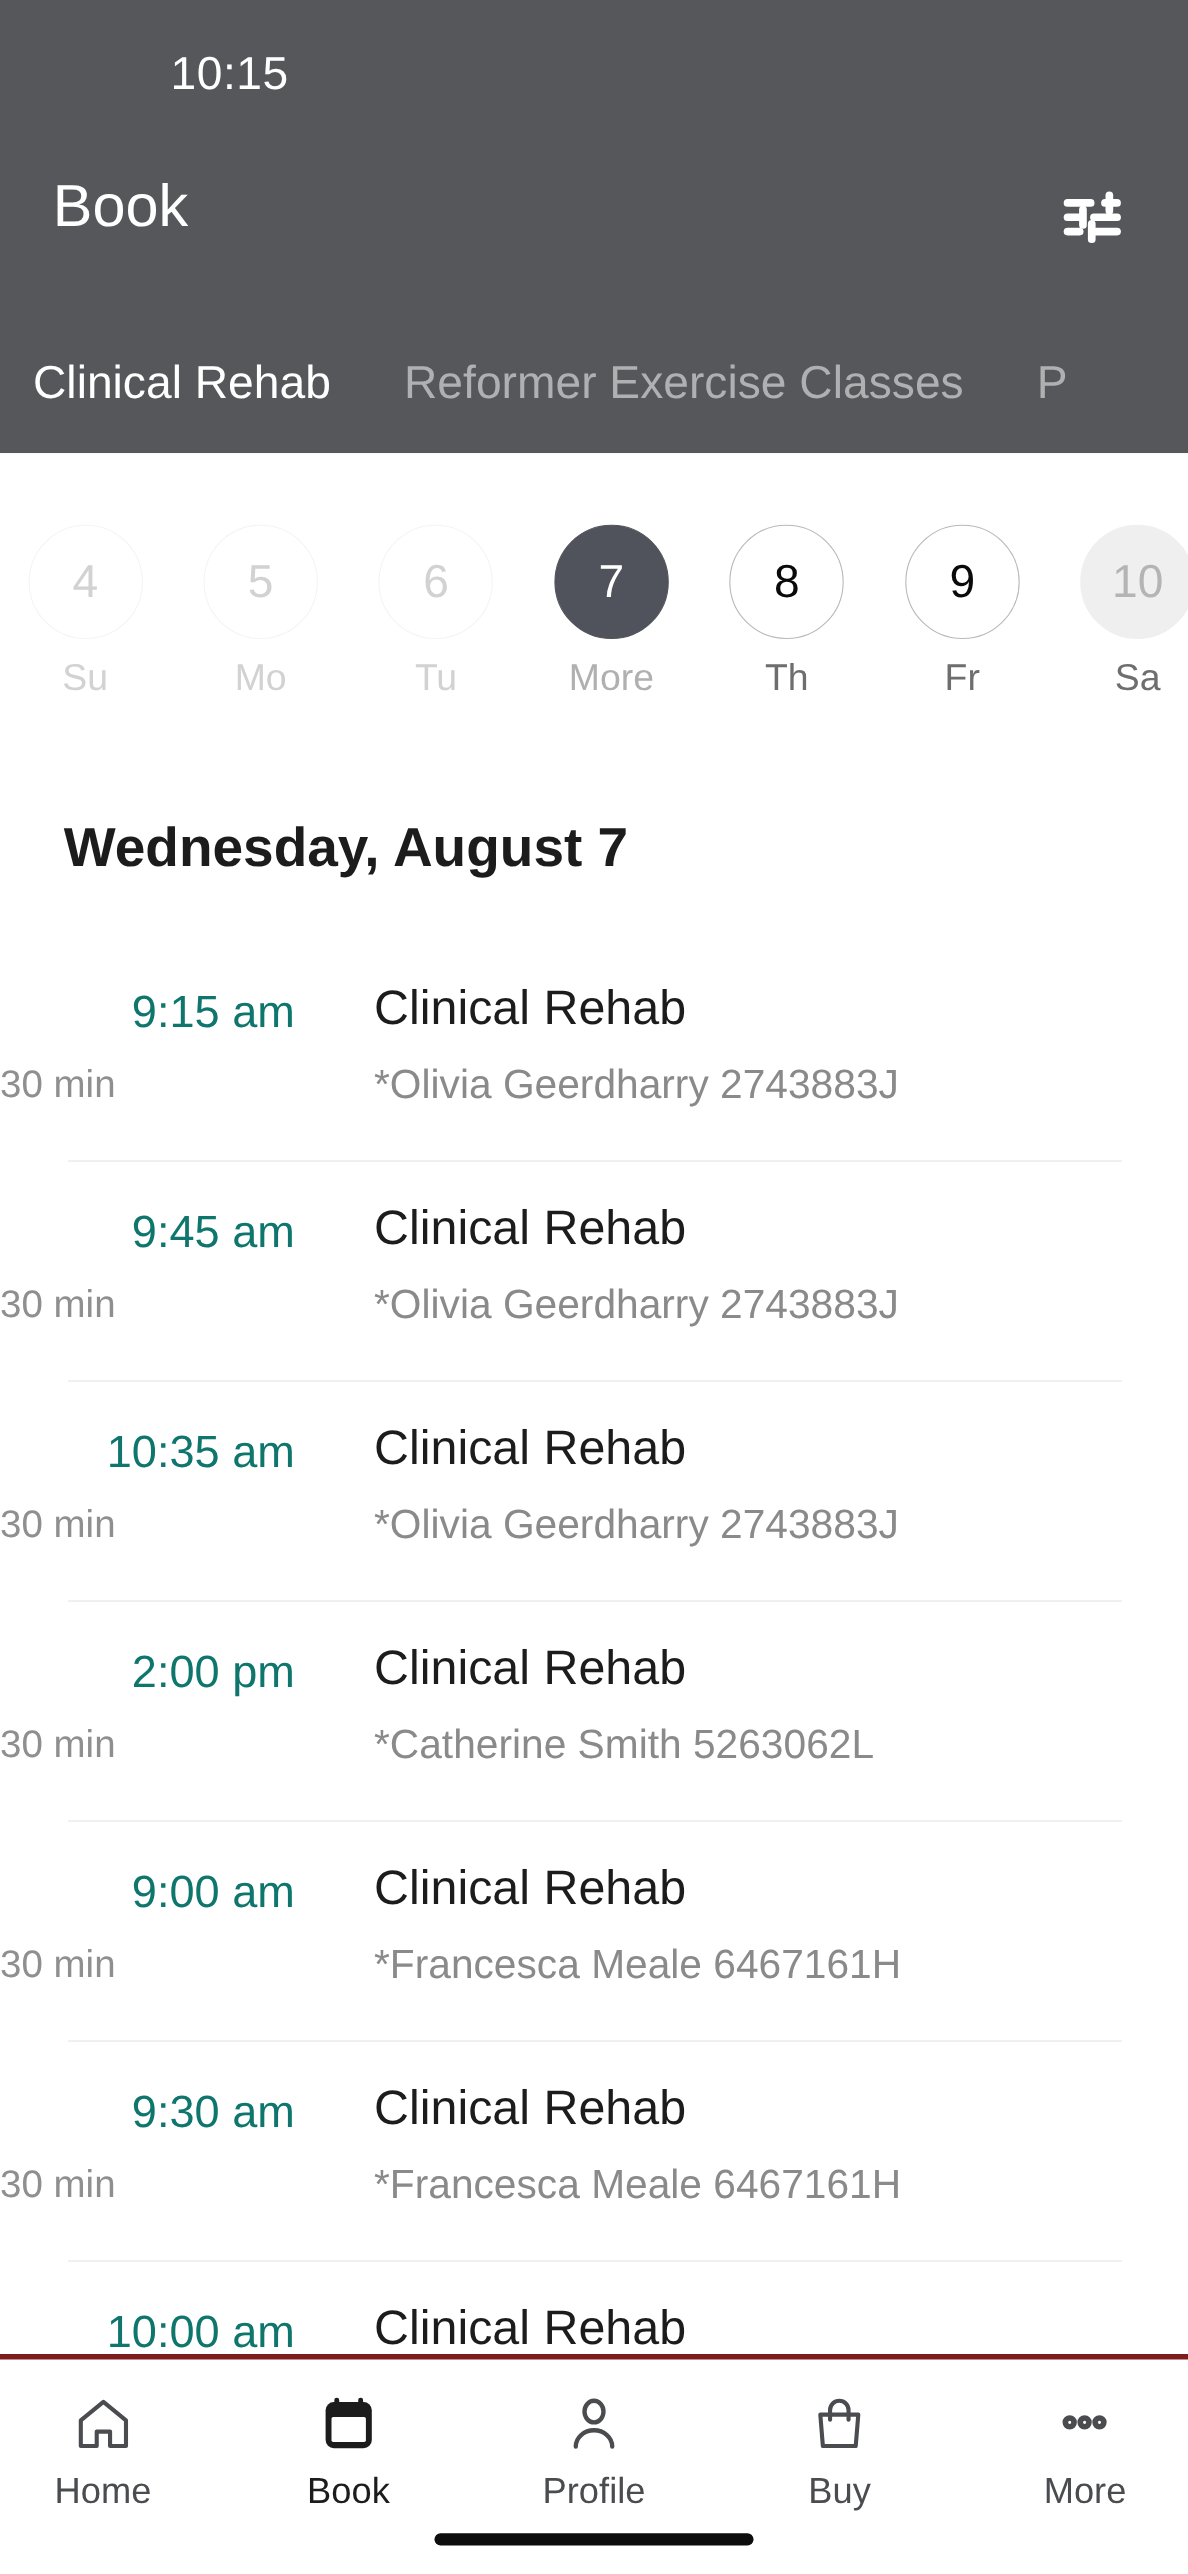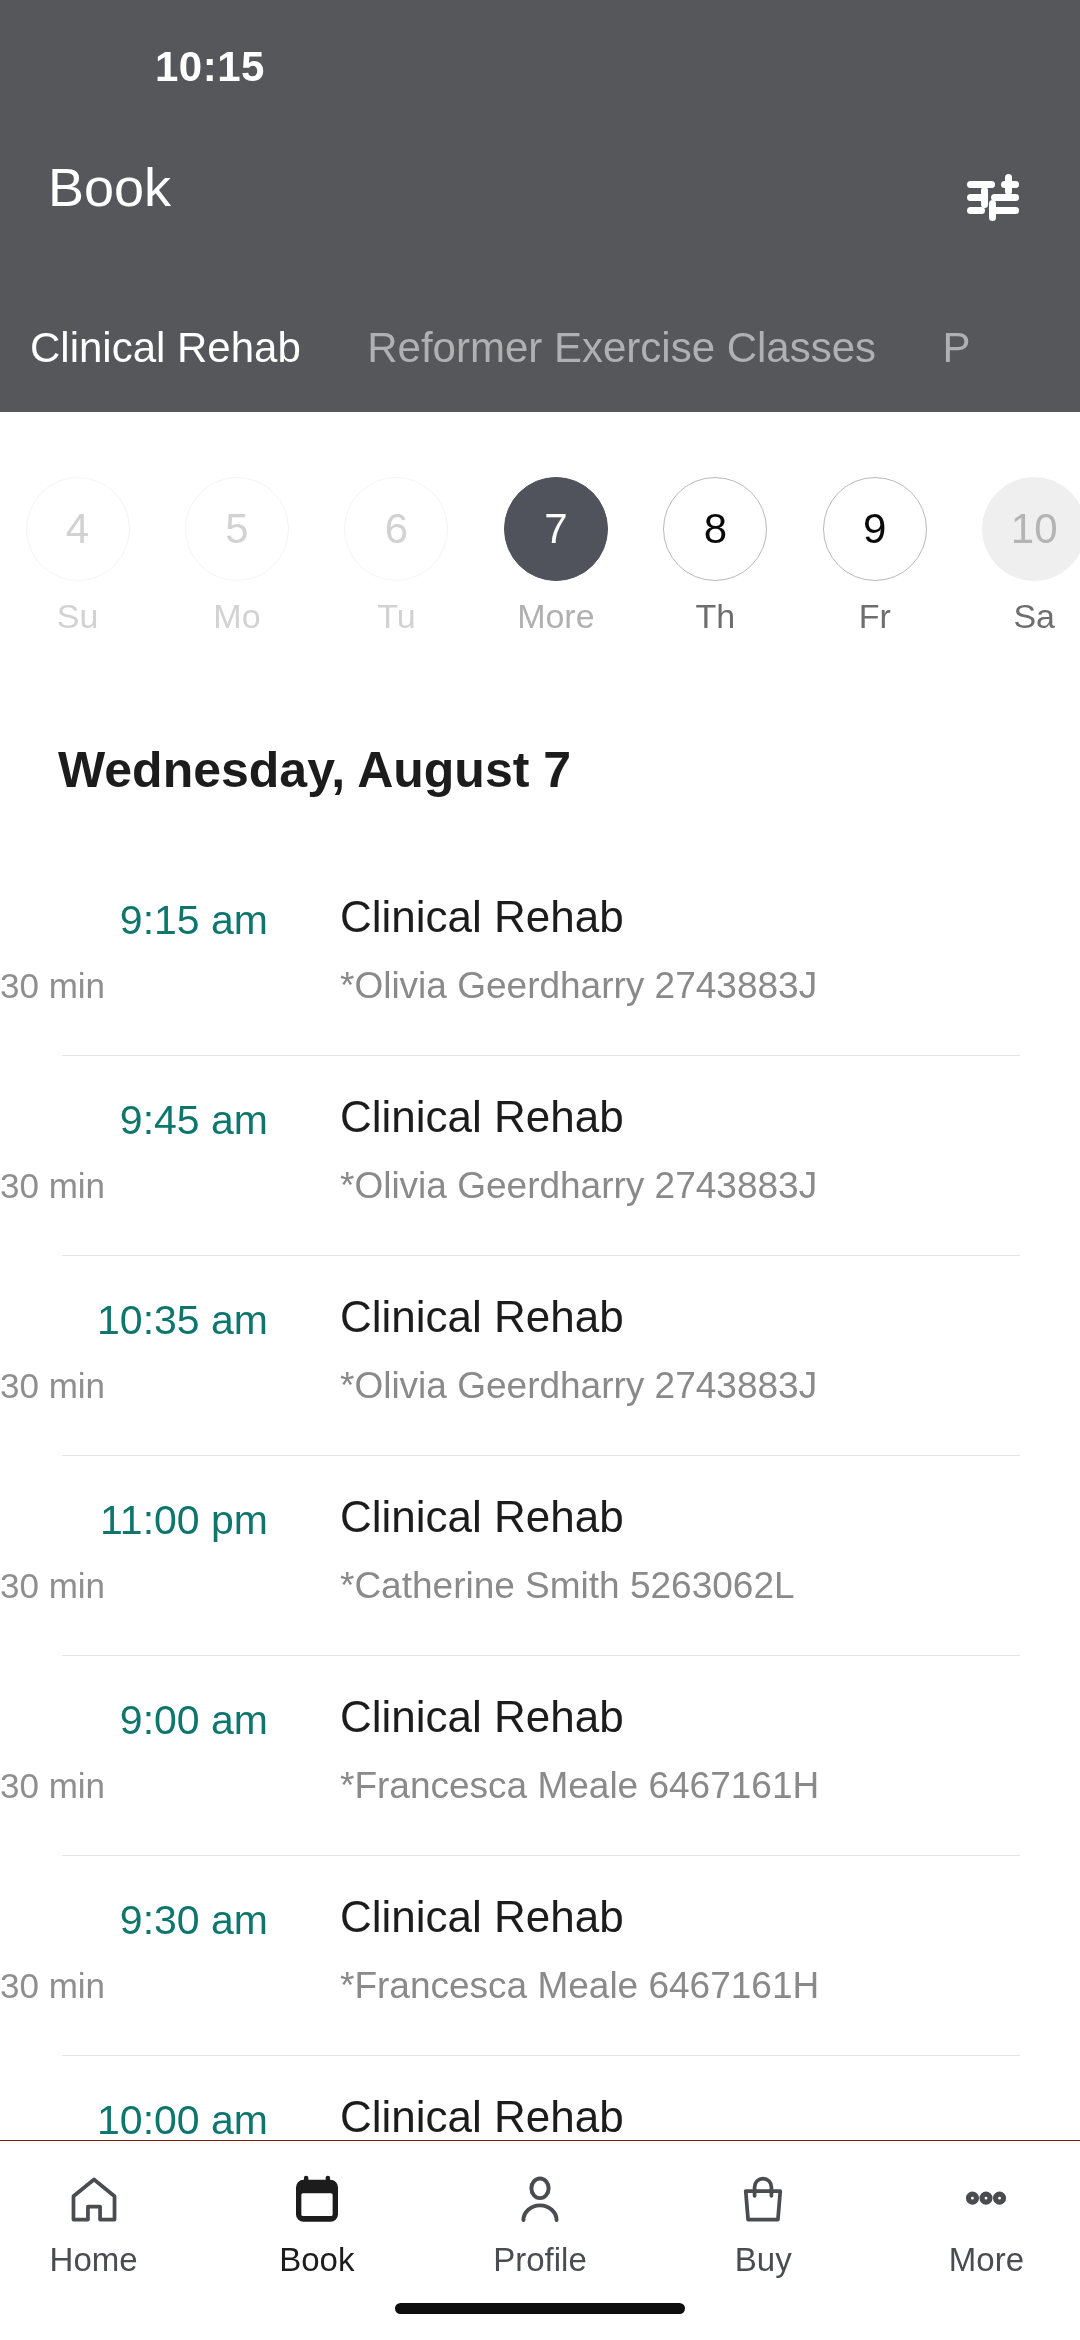--- a/index.html
+++ b/index.html
@@ -17,21 +17,21 @@
     width:1080px; height:412px;
     background:#55575a;
     overflow:hidden;
   }
   .statusbar {
     position:absolute; top:0; left:0; width:1080px; height:118px;
   }
   .status-time {
     position:absolute; left:155px; top:46px;
     font-size:42px; color:#ffffff; letter-spacing:0.5px;
-    font-weight:700; line-height:1;
+    font-weight:400; line-height:1;
   }
 
   .appbar {
     position:absolute; top:118px; left:0; width:1080px; height:165px;
   }
   .appbar-title {
     position:absolute; left:48px; top:42px;
     font-size:54px; color:#ffffff; font-weight:400; line-height:1;
   }
   .filter-btn {
@@ -146,21 +146,21 @@
   .appt .sub {
     position:absolute; left:340px; top:112px;
     font-size:37px; color:#8a8a8a; line-height:1;
   }
 
   
   .bottomnav {
     position:absolute; bottom:0; left:0;
     width:1080px; height:200px;
     background:#ffffff;
-    border-top:1px solid #7f1d1d;
+    border-top:5px solid #7f1d1d;
     display:flex;
     gap:36px;
   }
   .navitem {
     flex:1;
     display:flex; flex-direction:column;
     align-items:center; justify-content:flex-start;
     padding-top:24px;
     cursor:pointer;
   }
@@ -284,21 +284,21 @@
   <div class="appt">
     <div class="divider"></div>
     <div class="time">10:35 am</div>
     <div class="dur">30 min</div>
     <div class="title">Clinical Rehab</div>
     <div class="sub">*Olivia Geerdharry 2743883J</div>
   </div>
 
   <div class="appt">
     <div class="divider"></div>
-    <div class="time">11:00 pm</div>
+    <div class="time">2:00 pm</div>
     <div class="dur">30 min</div>
     <div class="title">Clinical Rehab</div>
     <div class="sub">*Catherine Smith 5263062L</div>
   </div>
 
   <div class="appt">
     <div class="divider"></div>
     <div class="time">9:00 am</div>
     <div class="dur">30 min</div>
     <div class="title">Clinical Rehab</div>

